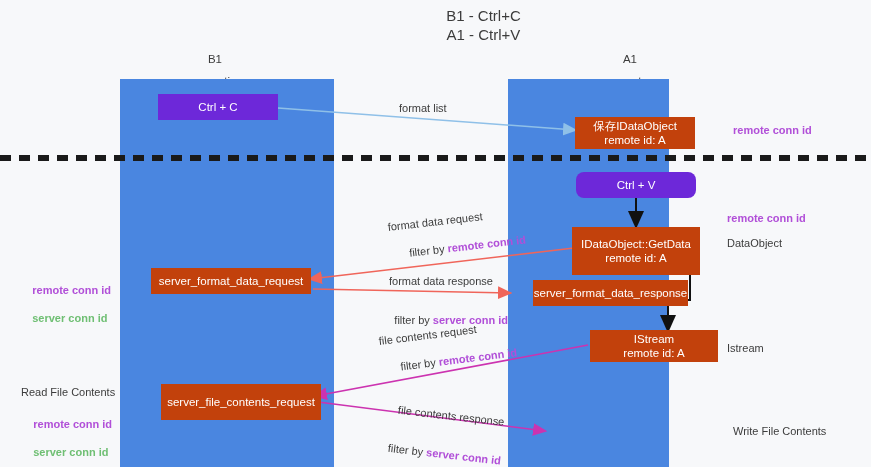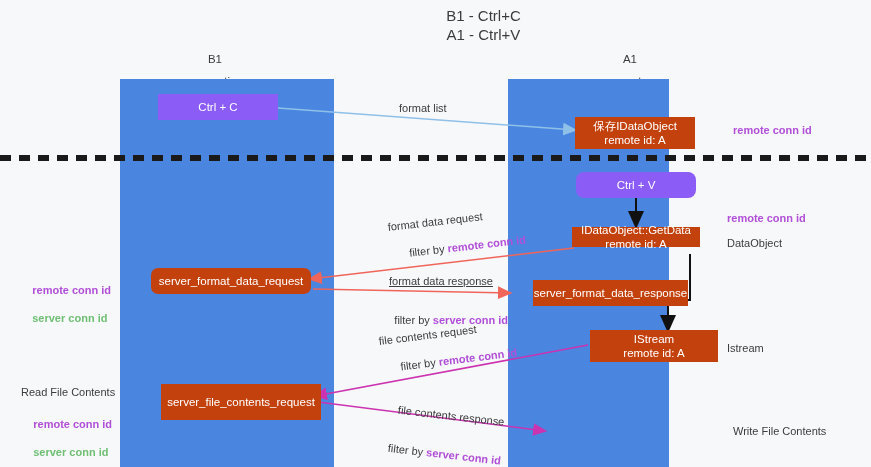--- a/index.html
+++ b/index.html
@@ -28,21 +28,21 @@
     line-height:22px;white-space:pre-line;
   }
 
   
   .node{
     position:absolute;box-sizing:border-box;
     display:flex;align-items:center;justify-content:center;
     text-align:center;color:#ffffff;font-size:11.5px;line-height:14px;
     white-space:pre-line;padding:2px 4px;
   }
-  .node.green{background:#8b5cf6;}
+  .node.green{background:#6d28d9;}
   .node.orange{background:#c2410c;}
 
   
   .lbl{position:absolute;font-size:11px;line-height:14px;color:#3c3c3c;white-space:pre;}
   .lbl.purple{color:#b14fd8;font-weight:bold;}
   .lbl.dark{color:#3c3c3c;}
 
   .two-tone{position:absolute;font-size:11px;line-height:14px;white-space:pre;}
   .two-tone .p{color:#b14fd8;font-weight:bold;}
   .two-tone .g{color:#6fbf73;font-weight:bold;}
@@ -103,44 +103,44 @@
 
   <div class="sep"></div>
 
   <div class="node green" style="left:158px;top:94px;width:120px;height:26px;">Ctrl + C</div>
 
   <div class="node orange" style="left:575px;top:117px;width:120px;height:32px;">保存IDataObject
 remote id: A</div>
 
   <div class="node green" style="left:576px;top:172px;width:120px;height:26px;border-radius:8px;">Ctrl + V</div>
 
-  <div class="node orange" style="left:572px;top:227px;width:128px;height:20px;">IDataObject::GetData
+  <div class="node orange" style="left:572px;top:227px;width:128px;height:48px;">IDataObject::GetData
 remote id: A</div>
 
-  <div class="node orange" style="left:151px;top:268px;width:160px;height:26px;border-radius:7px;">server_format_data_request</div>
+  <div class="node orange" style="left:151px;top:268px;width:160px;height:26px;">server_format_data_request</div>
 
   <div class="node orange" style="left:533px;top:280px;width:155px;height:26px;">server_format_data_response</div>
 
   <div class="node orange" style="left:590px;top:330px;width:128px;height:32px;">IStream
 remote id: A</div>
 
   <div class="node orange" style="left:161px;top:384px;width:160px;height:36px;">server_file_contents_request</div>
 
 
   <div class="lbl dark" style="left:399px;top:101px;">format list</div>
 
   <div style="position:absolute;left:387px;top:220px;transform:rotate(-6.5deg);transform-origin:0 0;">
     <div class="lbl dark" style="position:static;">format data request</div>
     <div class="two-tone" style="position:static;">
       <span class="k">filter by </span><span class="p">remote conn id</span>
     </div>
   </div>
 
   <div style="position:absolute;left:389px;top:274px;">
-    <div class="lbl dark" style="position:static;text-decoration:underline;">format data response</div>
+    <div class="lbl dark" style="position:static;">format data response</div>
     <div class="two-tone" style="position:static;margin-top:11px;margin-left:-13px;">
       <span class="k">filter by </span><span class="p">server conn id</span>
     </div>
   </div>
 
   <div style="position:absolute;left:378px;top:334px;transform:rotate(-7deg);transform-origin:0 0;">
     <div class="lbl dark" style="position:static;">file contents request</div>
     <div class="two-tone" style="position:static;">
       <span class="k">filter by </span><span class="p">remote conn id</span>
     </div>

